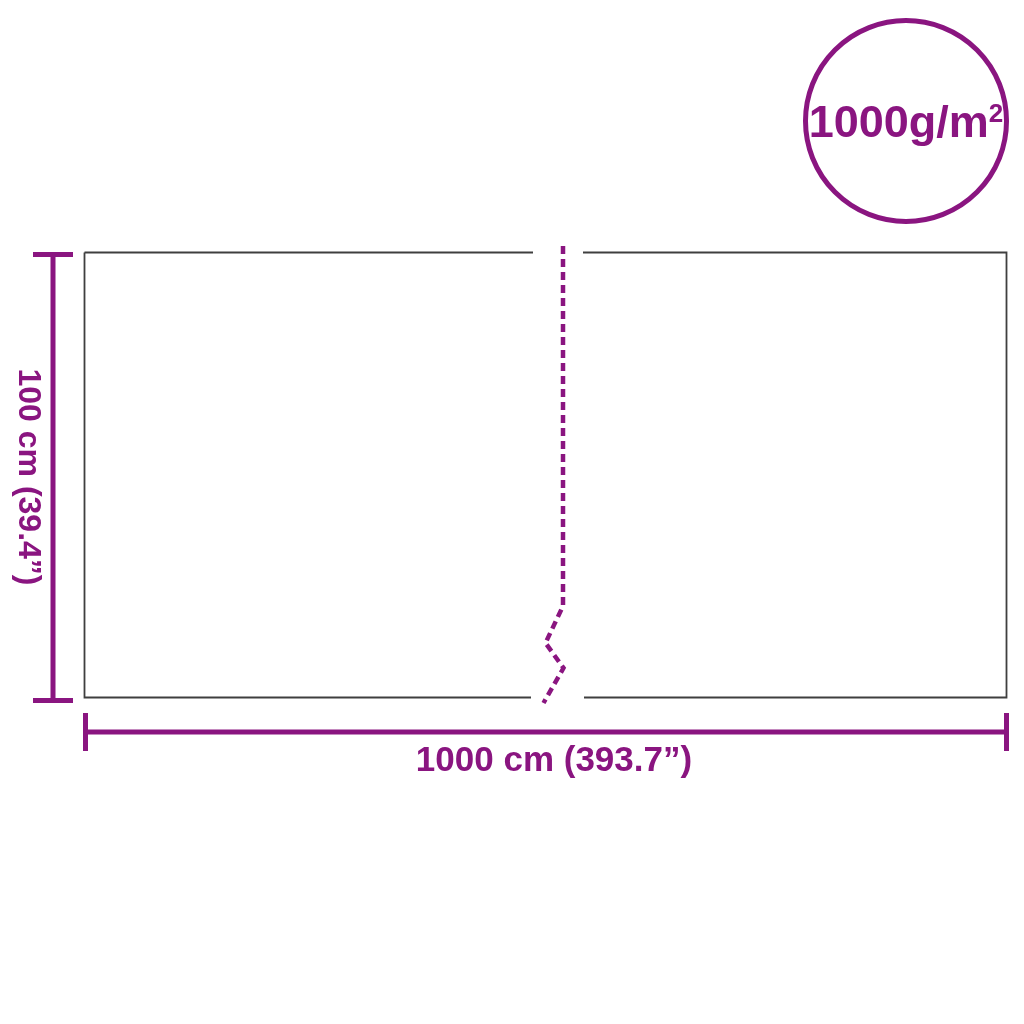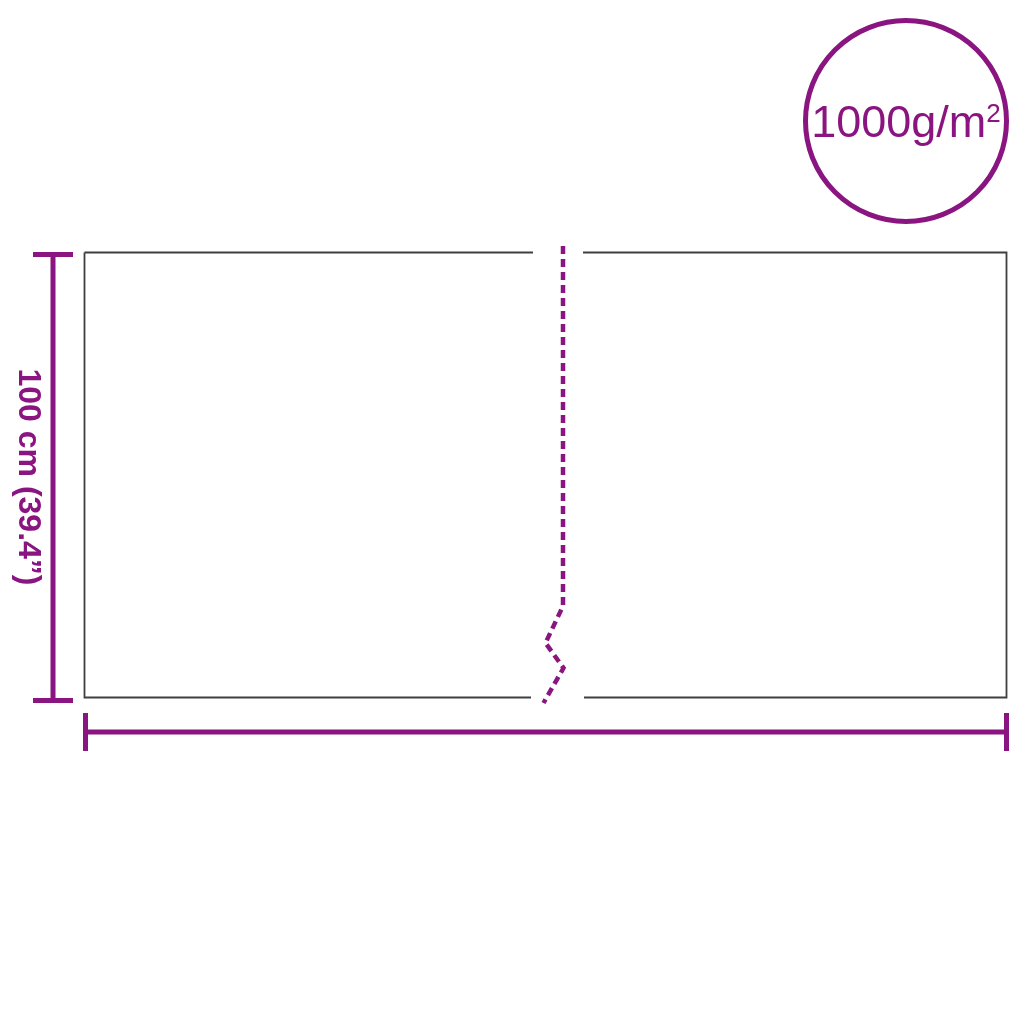--- a/index.html
+++ b/index.html
@@ -48,21 +48,21 @@
     border: 5px solid var(--accent);
     border-radius: 50%;
     background: var(--background);
     display: flex;
     align-items: center;
     justify-content: center;
     box-sizing: content-box;
   }
   .badge-text {
     color: var(--accent);
-    font-weight: normal;
+    font-weight: bold;
     font-size: 45px;
     line-height: 1;
     letter-spacing: 0px;
   }
   .badge-text sup {
     font-size: 26px;
     position: relative;
     top: -0.55em;
     vertical-align: baseline;
     line-height: 0;
@@ -79,18 +79,19 @@
 
     <path class="fold-line" d="M563 246 L563 606 L545.5 643 L563.5 668 L543.5 703"></path>
 
     <path class="dim-line" d="M33 254.5 H73 M53 252 V703 M33 700.5 H73"></path>
 
     <path class="dim-line" d="M85.5 713 V751 M85.5 732 H1006.5 M1006.5 713 V751"></path>
   </svg>
 
   <div class="dim-label height-label">100 cm (39.4”)</div>
 
+  <div class="dim-label width-label">1000 cm (393.7”)</div>
 
   <div class="badge">
     <span class="badge-text"><span>1000g/m</span><sup>2</sup></span>
   </div>
 
 </div>
 
 </body></html>

